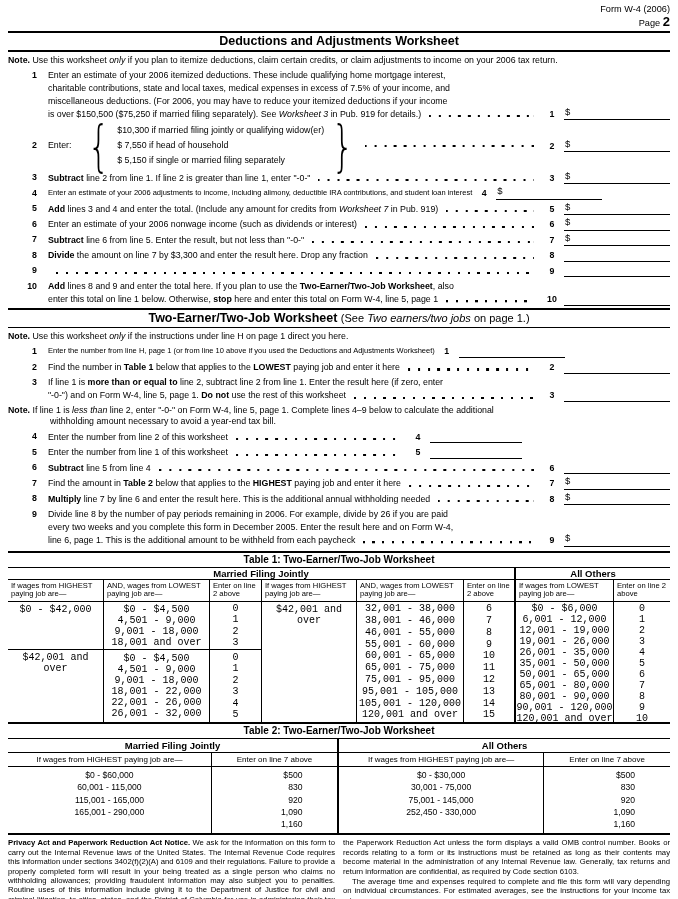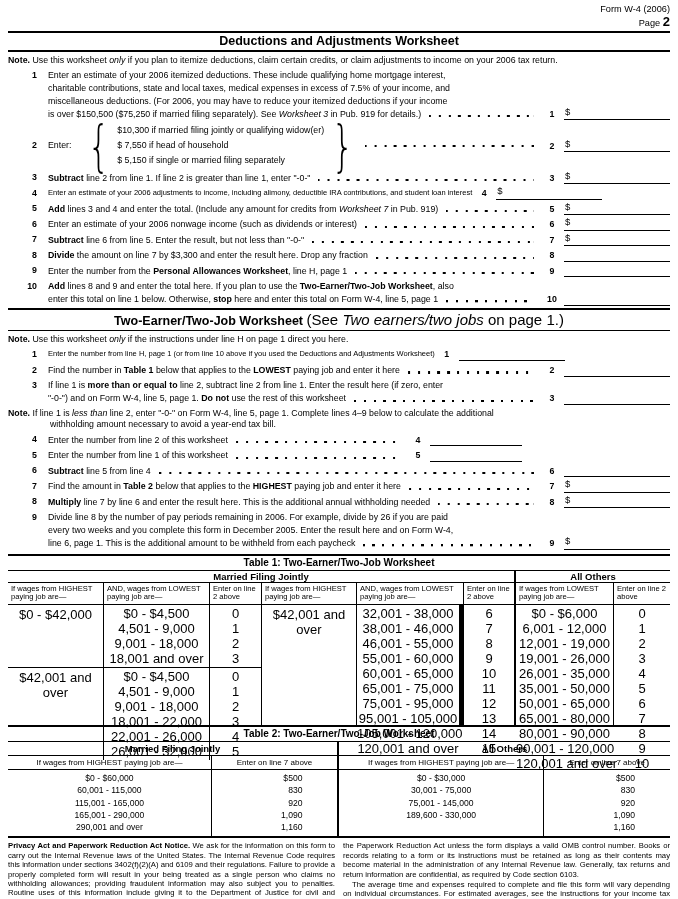--- a/index.html
+++ b/index.html
@@ -11,21 +11,21 @@
   .page { padding:0 8px; }
 
   
   .hdr { display:flex; justify-content:space-between; align-items:flex-end; padding:4px 0 2px; font-size:9.2px;flex-direction:column; }
   .pagenum { font-size:13px; font-weight:bold; }
 
   .hr2 { border-top:2.4px solid #000; }
   .hr15 { border-top:1.6px solid #000; }
 
   .sec-title { text-align:center; font-weight:bold; font-size:12.5px; padding:1px 0 2px; }
-  .sec-title .paren { font-weight:normal; font-size:15px; }
+  .sec-title .paren { font-weight:normal; font-size:11px; }
 
   .note { margin:3px 0 2px; line-height:11.5px; }
   .note .n2 { margin-left:42px; }
 
   
   .wline { display:flex; margin:2.5px 0; line-height:12.8px; }
   .lnum { width:40px; min-width:40px; text-align:right; padding-right:11px; font-weight:bold; align-self:flex-start; }
   .lbody { flex:1; min-width:0; }
   .tline, .txt { white-space:nowrap; }
   .lastline { display:flex; align-items:flex-end; }
@@ -56,33 +56,33 @@
   .t1-title, .t2-title { text-align:center; font-weight:bold; font-size:10px; padding:1px 0 2px; border-bottom:1.6px solid #000; }
   .t1-grouphdr { display:flex; font-weight:bold; font-size:9.5px; border-bottom:1px solid #000; }
   .t1-grouphdr .g-mfj { width:508px; text-align:center; border-right:2.6px solid #000; }
   .t1-grouphdr .g-all { flex:1; text-align:center; }
   .t1-colhdr { display:flex; font-size:7.6px; line-height:8.6px; border-bottom:1.6px solid #000; }
   .t1-colhdr > div { padding:2px 2px 2px 3px; }
   .c1{width:96px;border-right:1px solid #000;} .c2{width:106px;border-right:1px solid #000;}
   .c3{width:52px;border-right:1px solid #000;} .c4{width:95px;border-right:1px solid #000;}
   .c5{width:107px;border-right:1px solid #000;} .c6{width:52px;border-right:2.6px solid #000;}
   .c7{width:98px;border-right:1px solid #000;} .c8{flex:1;}
-  .t1-body { display:flex; height:120px; font-size:13px; }
+  .t1-body { display:flex; height:120px; font-size:10px;font-family:Liberation Mono, monospace; }
   .colA { width:254px; border-right:1px solid #000; display:flex; flex-direction:column; }
   .colA .grp { display:flex; }
   .colA .grp1 { flex:4; border-bottom:1px solid #000; }
   .colA .grp2 { flex:6; }
   .colB { width:254px; border-right:2.6px solid #000; display:flex; }
   .colC { flex:1; display:flex; }
   .hi-cell { text-align:center; padding-top:2px; }
   .colA .hi-cell{ width:96px; border-right:1px solid #000; }
   .colB .hi-cell{ width:95px; border-right:1px solid #000; }
   .rows-col { display:flex; flex-direction:column; justify-content:space-around; text-align:center; padding:1px 0; }
   .colA .lo-col{ width:106px; border-right:1px solid #000;justify-content:center; }
-  .colB .lo-col{ width:107px; border-right:5px solid #000000; }
+  .colB .lo-col{ width:107px; border-right:1px solid #000000; }
   .colC .lo-col{ width:98px; border-right:1px solid #000; }
   .en-col { flex:1; }
   .rows-col div { white-space:nowrap; }
 
   
   .t2 { border-bottom:2.4px solid #000; }
   .t2-body { display:flex; }
   .t2-half { width:50%; }
   .t2-half.left { border-right:2.6px solid #000; }
   .t2-hdr { text-align:center; font-weight:bold; font-size:9.5px; border-bottom:1px solid #000; padding:1px 0; }
@@ -235,21 +235,20 @@
               <span class="enum">8</span>
               <span class="eline"></span>
             </div>
           </div>
         </div>
       </div>
       <div class="wline">
         <div class="lnum">9</div>
         <div class="lbody">
           <div class="lastline">
-            <span class="txt">Enter the number from the <b>Personal Allowances Worksheet</b>, line H, page 1</span>
             <span class="dots"></span>
             <div class="entry">
               <span class="enum">9</span>
               <span class="eline"></span>
             </div>
           </div>
         </div>
       </div>
       <div class="wline">
         <div class="lnum">10</div>
@@ -523,21 +522,20 @@
           <div class="t2-colhdr">
             <div class="t2c1">If wages from HIGHEST paying job are—</div>
             <div class="t2c2">Enter on line 7 above</div>
           </div>
           <div class="t2-rows">
             <div class="rcol">
               <div class="cell">$0 - $60,000</div>
               <div class="cell">60,001 - 115,000</div>
               <div class="cell">115,001 - 165,000</div>
               <div class="cell">165,001 - 290,000</div>
-              <div class="cell">290,001 and over</div>
             </div>
             <div class="acol">
               <div class="cell"><span class="amt">$500</span></div>
               <div class="cell"><span class="amt">830</span></div>
               <div class="cell"><span class="amt">920</span></div>
               <div class="cell"><span class="amt">1,090</span></div>
               <div class="cell"><span class="amt">1,160</span></div>
             </div>
           </div>
         </div>
@@ -545,21 +543,21 @@
           <div class="t2-hdr">All Others</div>
           <div class="t2-colhdr">
             <div class="t2c1">If wages from HIGHEST paying job are—</div>
             <div class="t2c2">Enter on line 7 above</div>
           </div>
           <div class="t2-rows">
             <div class="rcol">
               <div class="cell">$0 - $30,000</div>
               <div class="cell">30,001 - 75,000</div>
               <div class="cell">75,001 - 145,000</div>
-              <div class="cell">189,600 - 330,000</div>
+              <div class="cell">252,450 - 330,000</div>
             </div>
             <div class="acol">
               <div class="cell"><span class="amt">$500</span></div>
               <div class="cell"><span class="amt">830</span></div>
               <div class="cell"><span class="amt">920</span></div>
               <div class="cell"><span class="amt">1,090</span></div>
               <div class="cell"><span class="amt">1,160</span></div>
             </div>
           </div>
         </div>

